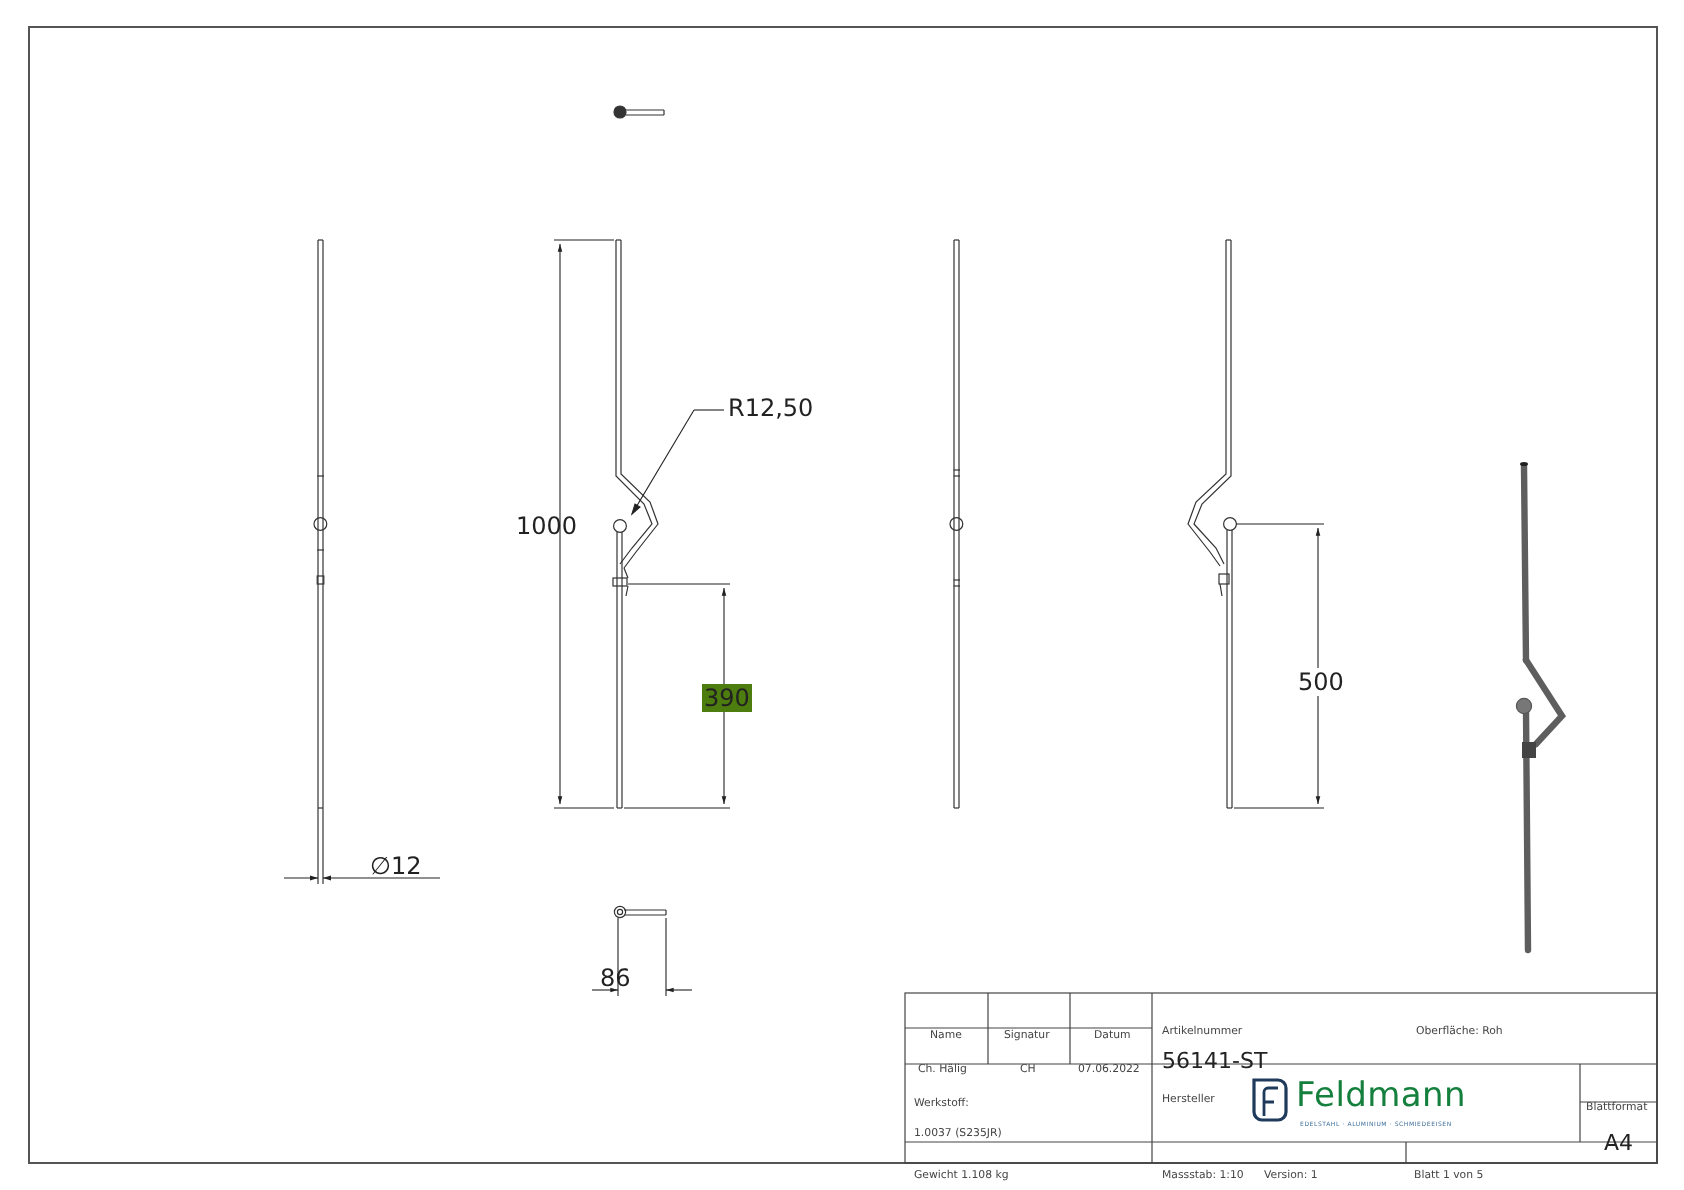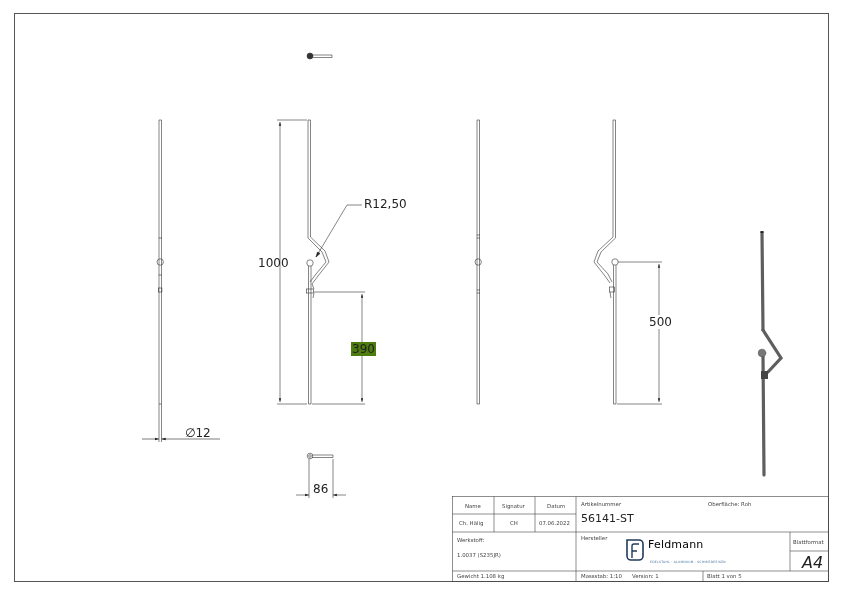--- a/index.html
+++ b/index.html
@@ -1,22 +1,22 @@
 <!DOCTYPE html>
 <html><head>
 <meta charset="utf-8">
 <style>
   html, body { margin:0; padding:0; background:#ffffff; }
   body { width:842px; height:595px; position:relative; overflow:hidden;
          font-family:"DejaVu Sans", sans-serif; color:#222; }
   #sheet { position:absolute; left:0; top:0; width:842px; height:595px; }
-  .tb-cell { position:absolute; font-size:5.4px; color:#444; white-space:nowrap; }
+  .tb-cell { position:absolute; font-size:5.4px; color:#444; white-space:nowrap;margin-top:12px; }
   .tb-big { font-size:11px; color:#222; }
   .dim { position:absolute; font-size:12px; color:#222; font-family:"DejaVu Sans", sans-serif; }
-  .logo-text { position:absolute; font-size:11px; color:#000000; letter-spacing:0.2px; }
+  .logo-text { position:absolute; font-size:17px; color:#15803d; letter-spacing:0.2px; }
   .logo-sub { position:absolute; font-size:3px; color:#3f6f9a; letter-spacing:0.3px; white-space:nowrap; }
 </style>
 </head>
 <body>
 
 <div id="sheet">
 
 <svg width="842" height="595" style="position:absolute;left:0;top:0">
   <defs>
     <marker id="arr" viewBox="0 0 10 10" refX="10" refY="5" markerWidth="7" markerHeight="7" orient="auto-start-reverse">
@@ -145,37 +145,37 @@
   <g fill="none" stroke="#1f3b5c" stroke-width="1.6">
     <path d="M627,540 h12 a4,4 0 0 1 4,4 v12 a4,4 0 0 1 -4,4 h-8 a4,4 0 0 1 -4,-4 z"></path>
     <path d="M632,558 v-12 a2,2 0 0 1 2,-2 h5 M632,551 h5" stroke-width="1.4"></path>
   </g>
 </svg>
 
 <span class="dim" style="left:185px;top:426px;">∅12</span>
 <span class="dim" style="left:258px;top:256px;">1000</span>
 <span class="dim" style="left:364px;top:197px;font-size:12px;">R12,50</span>
 <span class="dim" style="left:351px;top:342px;background:#4d7c0f;padding:0 1px;">390</span>
-<span class="dim" style="left:648px;top:315px;background:#fff;padding:0 1px;">500</span>
-<span class="dim" style="left:313px;top:482px;">86</span>
+<span class="dim" style="left:648px;top:334px;background:#fff;padding:0 1px;">500</span>
+<span class="dim" style="left:300px;top:482px;">86</span>
 
 <span class="tb-cell" style="left:465px;top:503px;">Name</span>
 <span class="tb-cell" style="left:502px;top:503px;">Signatur</span>
 <span class="tb-cell" style="left:547px;top:503px;">Datum</span>
 <span class="tb-cell" style="left:459px;top:520px;">Ch. Hälig</span>
 <span class="tb-cell" style="left:510px;top:520px;">CH</span>
 <span class="tb-cell" style="left:539px;top:520px;">07.06.2022</span>
 <span class="tb-cell" style="left:581px;top:501px;">Artikelnummer</span>
 <span class="tb-cell tb-big" style="left:581px;top:512px;">56141-ST</span>
 <span class="tb-cell" style="left:708px;top:501px;">Oberfläche:  Roh</span>
 <span class="tb-cell" style="left:457px;top:537px;">Werkstoff:</span>
 <span class="tb-cell" style="left:457px;top:552px;">1.0037 (S235JR)</span>
 <span class="tb-cell" style="left:457px;top:573px;">Gewicht 1.108 kg</span>
 <span class="tb-cell" style="left:581px;top:535px;">Hersteller</span>
 <span class="logo-text" style="left:648px;top:538px;">Feldmann</span>
 <span class="logo-sub" style="left:650px;top:560px;">EDELSTAHL · ALUMINIUM · SCHMIEDEEISEN</span>
 <span class="tb-cell" style="left:581px;top:573px;">Massstab: 1:10</span>
 <span class="tb-cell" style="left:632px;top:573px;">Version: 1</span>
 <span class="tb-cell" style="left:707px;top:573px;">Blatt 1 von 5</span>
 <span class="tb-cell" style="left:793px;top:539px;">Blattformat</span>
-<span class="tb-cell" style="left:802px;top:553px;font-size:16px;color:#222;font-style:italic;">A4</span>
+<span class="tb-cell" style="left:802px;top:553px;font-size:11px;color:#222;">A4</span>
 
 </div>
 
 </body></html>

